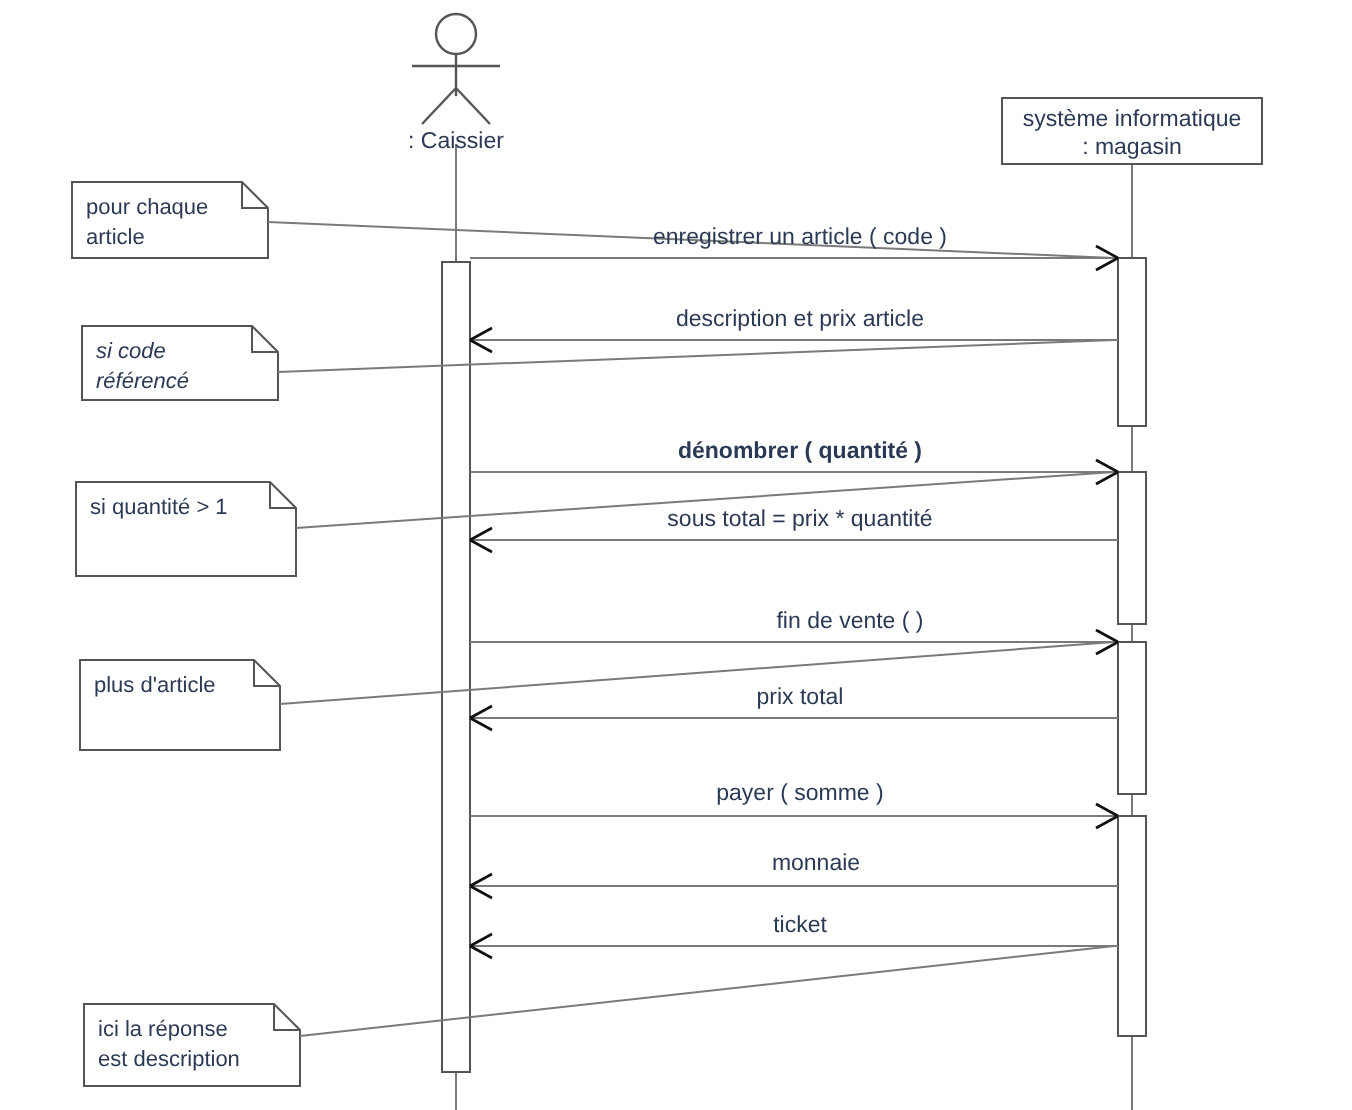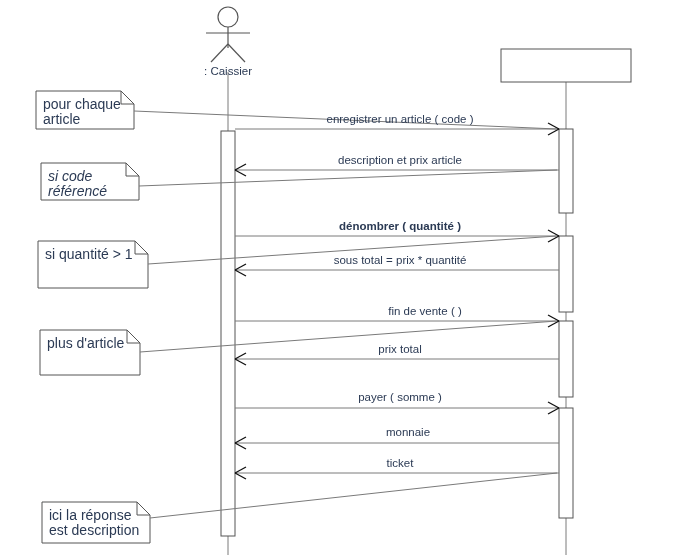--- a/index.html
+++ b/index.html
@@ -31,21 +31,21 @@
     line-height: 14px;
     white-space: nowrap;
     font-family: "Liberation Sans", sans-serif;
   }
   .msg-label {
     text-align: center;
     transform: translateX(-50%);
   }
   .note-text {
     color: #2b3a54;
-    font-size: 14px;
+    font-size: 11px;
     line-height: 15px;
     white-space: pre-line;
   }
   .actor-label {
     transform: translateX(-50%);
     text-align: center;
   }
   .obj-label {
     text-align: center;
     transform: translateX(-50%);
@@ -115,20 +115,24 @@
         <path d="M 127 330 L 127 343 L 140 343" fill="none" stroke="#555555" stroke-width="1"></path>
         <line x1="140" y1="352" x2="557" y2="321" stroke="#7a7a7a" stroke-width="1"></line>
         <path d="M 42 502 L 137 502 L 150 515 L 150 543 L 42 543 Z" fill="#ffffff" stroke="#555555" stroke-width="1"></path>
         <path d="M 137 502 L 137 515 L 150 515" fill="none" stroke="#555555" stroke-width="1"></path>
         <line x1="150" y1="518" x2="557" y2="473" stroke="#7a7a7a" stroke-width="1"></line>
       </g>
   </svg>
 
   <div class="lbl actor-label" id="actor-label-el" style="left: 228px; top: 64px;">: Caissier</div>
 
+  <div class="lbl obj-label" id="obj-label-el" style="left: 566px; top: 53px;">
+    <span>système informatique</span><br>
+    <span>: magasin</span>
+  </div>
 
   <div id="text-layer">
       <div class="lbl note-text" style="left: 43px; top: 97px;">pour chaque
 article</div>
       <div class="lbl note-text" style="left: 48px; top: 169px; font-style: italic;">si code
 référencé</div>
       <div class="lbl note-text" style="left: 45px; top: 247px;">si quantité &gt; 1</div>
       <div class="lbl note-text" style="left: 47px; top: 336px;">plus d'article</div>
       <div class="lbl note-text" style="left: 49px; top: 508px;">ici la réponse
 est description</div>

